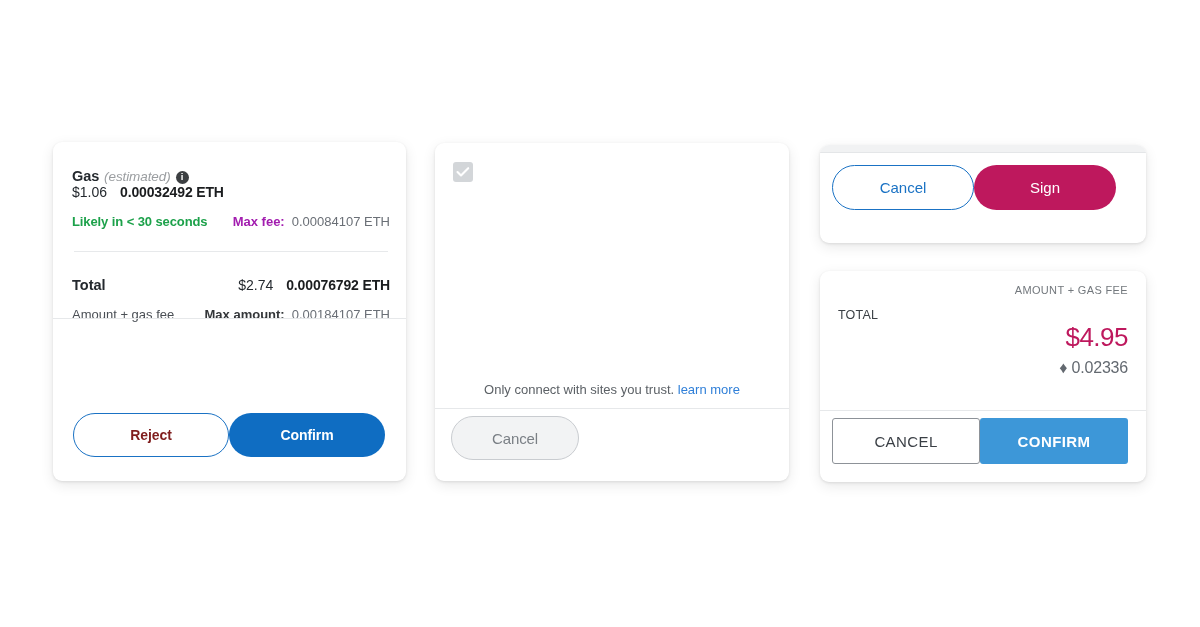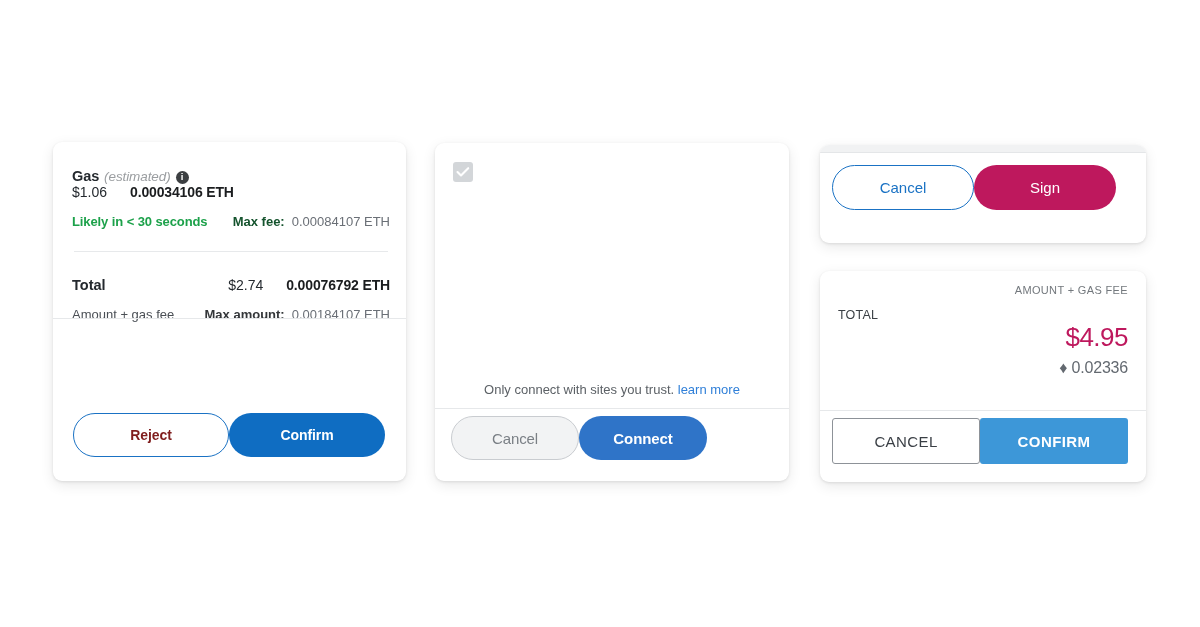--- a/index.html
+++ b/index.html
@@ -68,34 +68,34 @@
     font-size: 9.5px;
     font-weight: bold;
     font-style: normal;
     line-height: 1;
     position: relative;
     top: 1px;
   }
   .gas-right {
     display: flex;
     align-items: baseline;
-    gap: 23px;
+    gap: 13px;
     font-size: 14px;
   }
   .fiat { color: #24292e; font-size: 14px; }
   .eth-strong { font-weight: bold; color: #1b1d1f; font-size: 14px; letter-spacing: -0.15px; }
   .speed {
     color: #1ca14a;
     font-weight: bold;
     font-size: 13px;
     letter-spacing: -0.1px;
   }
   .maxfee-label {
     font-weight: bold;
-    color: #14532d;
+    color: #a21caf;
     font-size: 13px;
   }
   .maxfee-value {
     color: #6a6f76;
     font-size: 13px;
     margin-left: 7px;
   }
   .gas-row-2 { margin-top: 12px; }
   .inner-divider {
     height: 1px;
@@ -299,21 +299,21 @@
   <div class="gas-body">
 
     <div class="row gas-row-1">
       <div class="gas-left-label">
         <span>Gas</span>
         <span class="gas-estimated">(estimated)</span>
         <span class="info-icon">i</span>
       </div>
       <div class="gas-right">
         <span class="fiat">$1.06</span>
-        <span class="eth-strong">0.00034106 ETH</span>
+        <span class="eth-strong">0.00032492 ETH</span>
       </div>
     </div>
 
     <div class="row gas-row-2">
       <span class="speed">Likely in &lt; 30 seconds</span>
       <span>
         <span class="maxfee-label">Max fee:</span><span class="maxfee-value">0.00084107 ETH</span>
       </span>
     </div>
 
@@ -355,21 +355,20 @@
 
   <div class="trust-note">
     <span>Only connect with sites you trust.</span>
     <a class="trust-link" href="#" style="text-decoration:none">learn more</a>
   </div>
 
   <div class="card-divider-full" style="top:265px"></div>
 
   <div class="footer-btns">
     <button class="btn btn-pill-grey">Cancel</button>
-    <button class="btn btn-pill-blue2">Connect</button>
   </div>
 </div>
 
 <div class="card" id="card-sign">
   <div class="sign-topbar"></div>
   <div class="footer-btns">
     <button class="btn btn-sign-outline">Cancel</button>
     <button class="btn btn-sign-solid">Sign</button>
   </div>
 </div>

